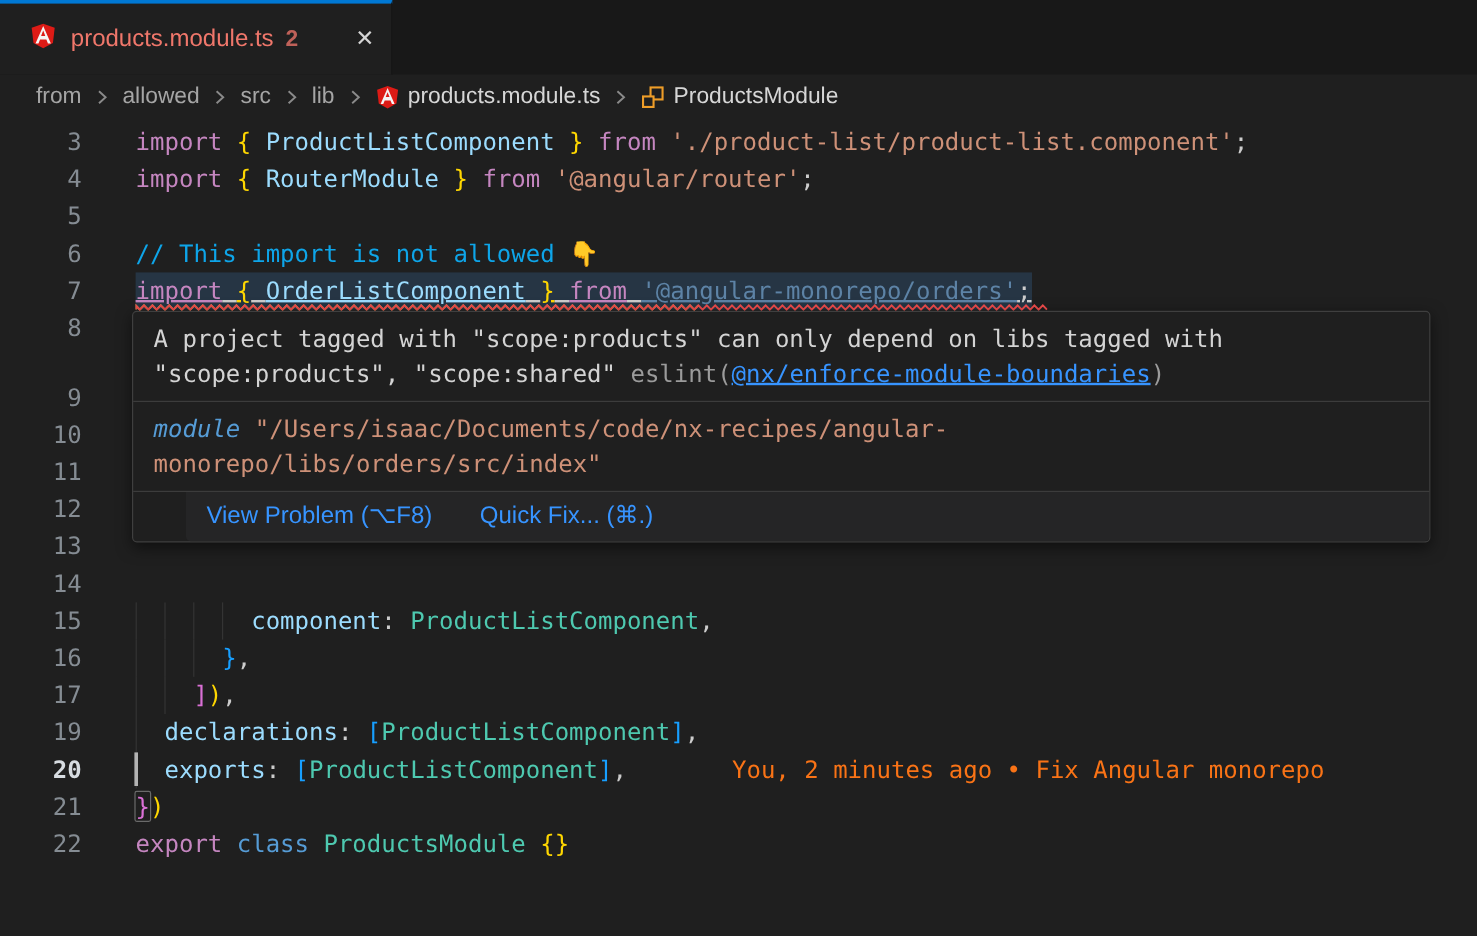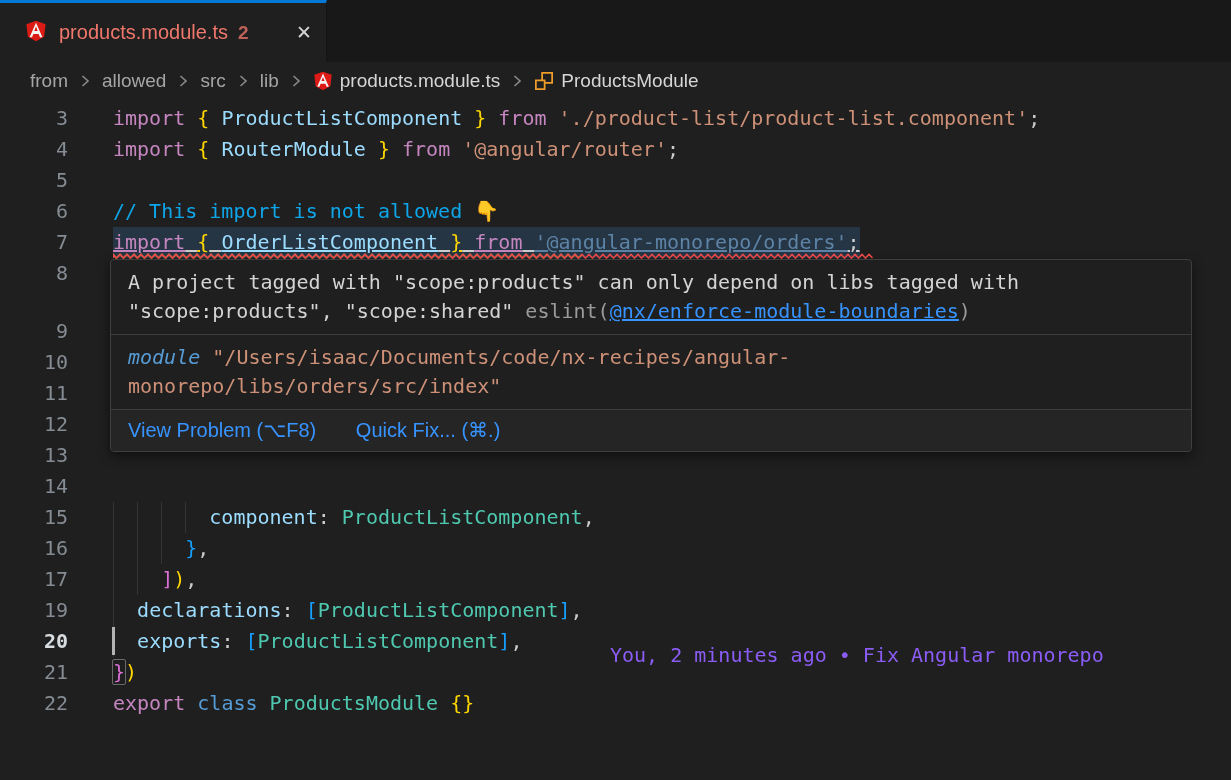--- a/index.html
+++ b/index.html
@@ -39,32 +39,32 @@
     flex:none; width:68px; text-align:right; color:#858c93;
     font-size:20px; user-select:none;
   }
   .ln.active { color:#d7dce1;font-weight:bold; }
   .code { position:relative; margin-left:45px; white-space:pre; color:#cccccc; }
   .hl-range { position:relative; display:inline-block; background:rgba(56,111,164,0.28); }
   .tok.u { text-decoration:underline; }
   .tok.match { outline:1px solid #6a6a6a; border-radius:1px; }
   .guide { position:absolute; top:0; width:1px; height:31px; background:#343434; }
   .cursor { position:absolute; left:-1px; top:1px; width:3px; height:28px; background:#b3b3b3; }
-  .blame { position:absolute; left:610px; top:0; color:#8b5cf6;margin-top:14px; }
+  .blame { position:absolute; left:610px; top:0; color:#f97316; }
   .squiggle { position:absolute; left:0; bottom:-2px; height:7px; }
   
   .popup {
     position:absolute; left:110px; top:259px; width:1082px;
     background:#1f1f1f; border:1px solid #3f3f3f; border-radius:4px;
     box-shadow:0 4px 12px rgba(0,0,0,0.5); z-index:10;
     font-family:"DejaVu Sans Mono", monospace; font-size:20px; line-height:29px;
     color:#d4d4d4;
   }
   .popup .sec { padding:7px 17px; border-bottom:1px solid #3c3c3c; }
-  .popup .sec:last-child { border-bottom:none; }
+  .popup .sec:last-child { border-bottom:none;margin-left:44px; }
   .popup .sec2 { padding:8px 17px; }
   .popup .muted { color:#9b9b9b; }
   .popup .rule-link { color:#3794ff; text-decoration:underline; cursor:pointer; }
   .popup .kw-module { color:#569cd6;font-style:italic; }
   .popup .path-str { color:#ce9178; }
   .popup-status {
     background:#252526; padding:6px 17px; border-radius:0 0 4px 4px;
     font-family:"Liberation Sans", sans-serif; font-size:20px; line-height:27px;
   }
   .popup-status .action { color:#3794ff; cursor:pointer; margin-right:34px; }

